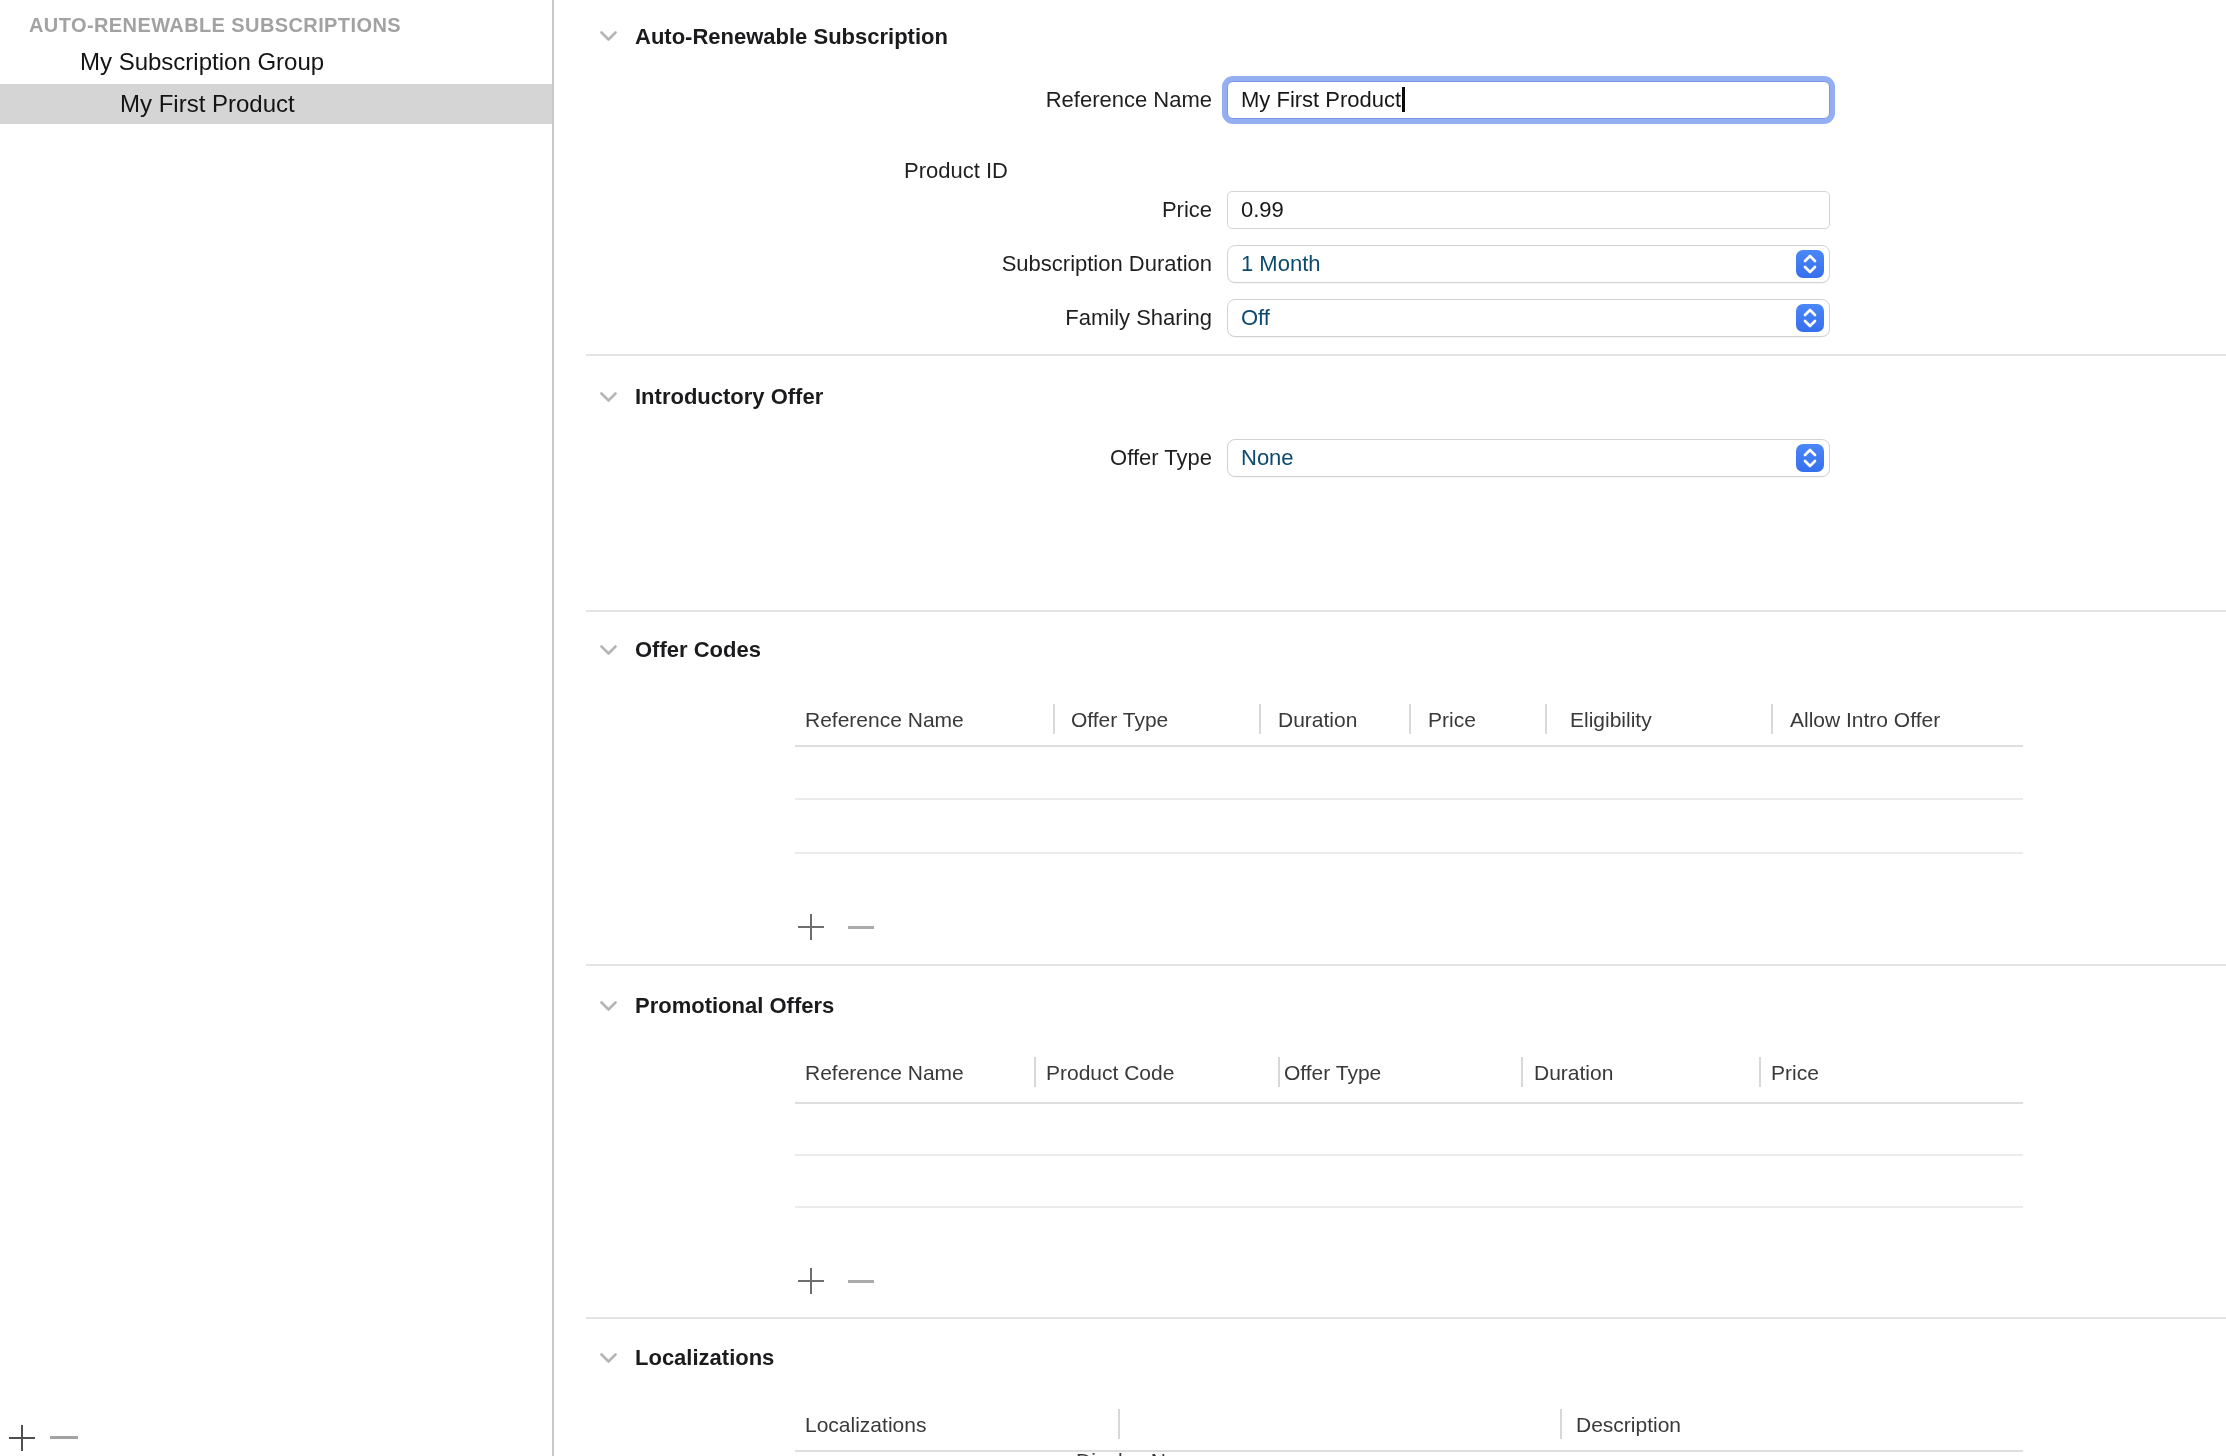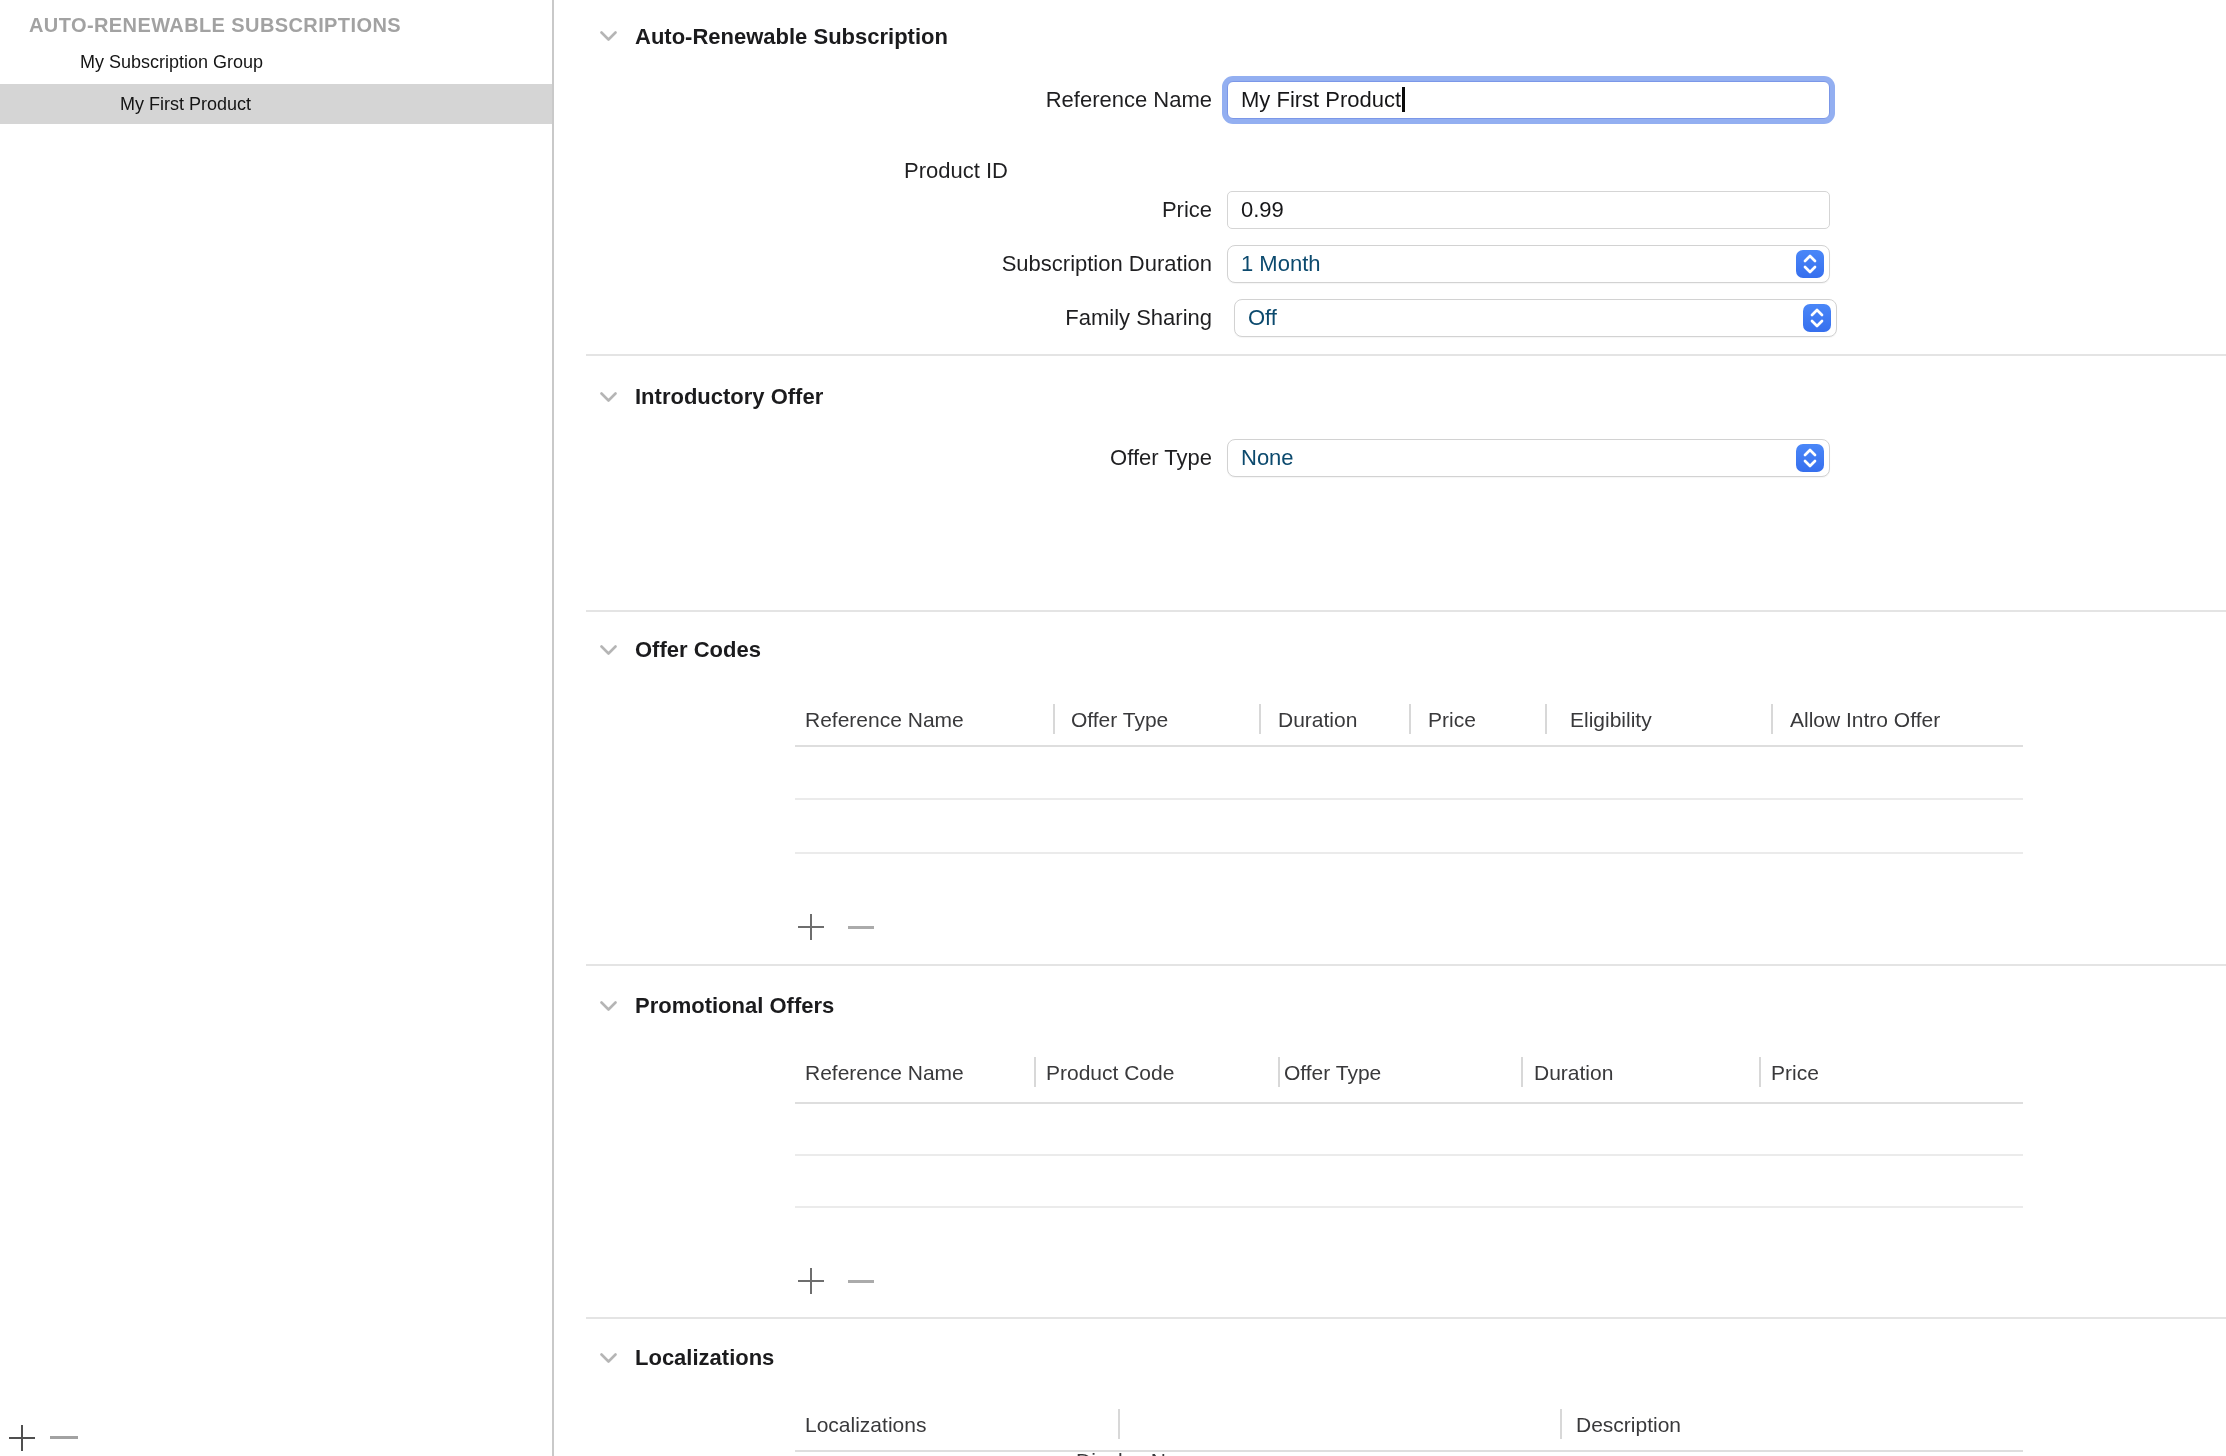--- a/index.html
+++ b/index.html
@@ -16,21 +16,21 @@
   .abs { position:absolute; }
 
   
   .sidebar { left:0; top:0; width:553px; height:1456px; background:#ffffff; }
   .sidebar-vdivider { left:552px; top:0; width:2px; height:1456px; background:#c9c9c9; }
   .sidebar-header {
     left:29px; top:11px; height:28px; line-height:28px;
     font-size:20px; font-weight:bold; color:#a2a2a2; letter-spacing:0.4px;
     white-space:nowrap;
   }
-  .sidebar-item { height:40px; line-height:40px; font-size:18px; color:#141414; white-space:nowrap; }
+  .sidebar-item { height:40px; line-height:40px; font-size:24px; color:#141414; white-space:nowrap; }
   .sidebar-item.group { left:0; top:42px; width:553px; padding-left:80px; }
   .sidebar-item.selected { left:0; top:84px; width:553px; padding-left:120px; background:#d5d5d5; }
 
   
   .plus-ico { width:28px; height:28px; }
   .plus-ico::before { content:""; position:absolute; left:12.75px; top:1px; width:2.5px; height:26px; background:#4f4f4f; }
   .plus-ico::after  { content:""; position:absolute; left:1px; top:12.75px; width:26px; height:2.5px; background:#4f4f4f; }
   .minus-ico { width:28px; height:3px; background:#a2a2a2; }
 
   
@@ -125,21 +125,21 @@
     <span>1 Month</span>
     <span class="stepper">
       <svg width="18" height="22" viewBox="0 0 18 22">
         <polyline points="4,8 9,3 14,8" fill="none" stroke="#ffffff" stroke-width="2.7" stroke-linecap="round" stroke-linejoin="round"></polyline>
         <polyline points="4,14 9,19 14,14" fill="none" stroke="#ffffff" stroke-width="2.7" stroke-linecap="round" stroke-linejoin="round"></polyline>
       </svg>
     </span>
   </div>
 
   <div class="abs form-label" style="top:303px;">Family Sharing</div>
-  <div class="abs popup" style="top:299px;margin-left:7px;">
+  <div class="abs popup" style="top:299px;">
     <span>Off</span>
     <span class="stepper">
       <svg width="18" height="22" viewBox="0 0 18 22">
         <polyline points="4,8 9,3 14,8" fill="none" stroke="#ffffff" stroke-width="2.7" stroke-linecap="round" stroke-linejoin="round"></polyline>
         <polyline points="4,14 9,19 14,14" fill="none" stroke="#ffffff" stroke-width="2.7" stroke-linecap="round" stroke-linejoin="round"></polyline>
       </svg>
     </span>
   </div>
 
   <div class="abs hdivider" style="top:354px;"></div>

